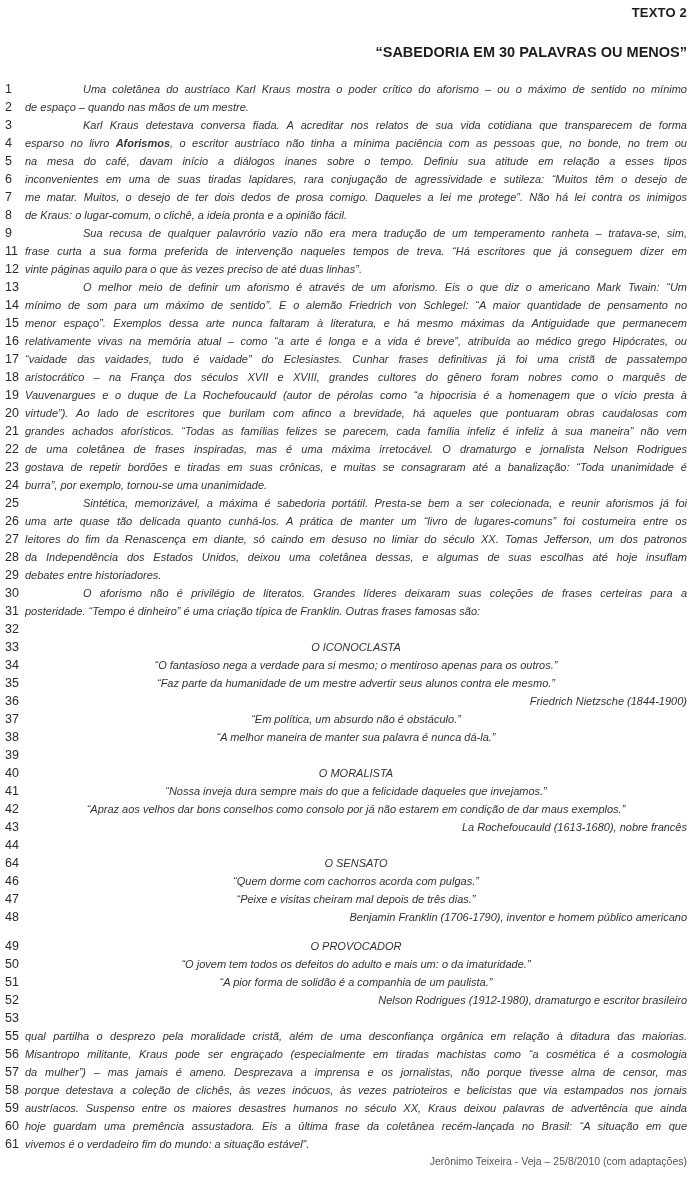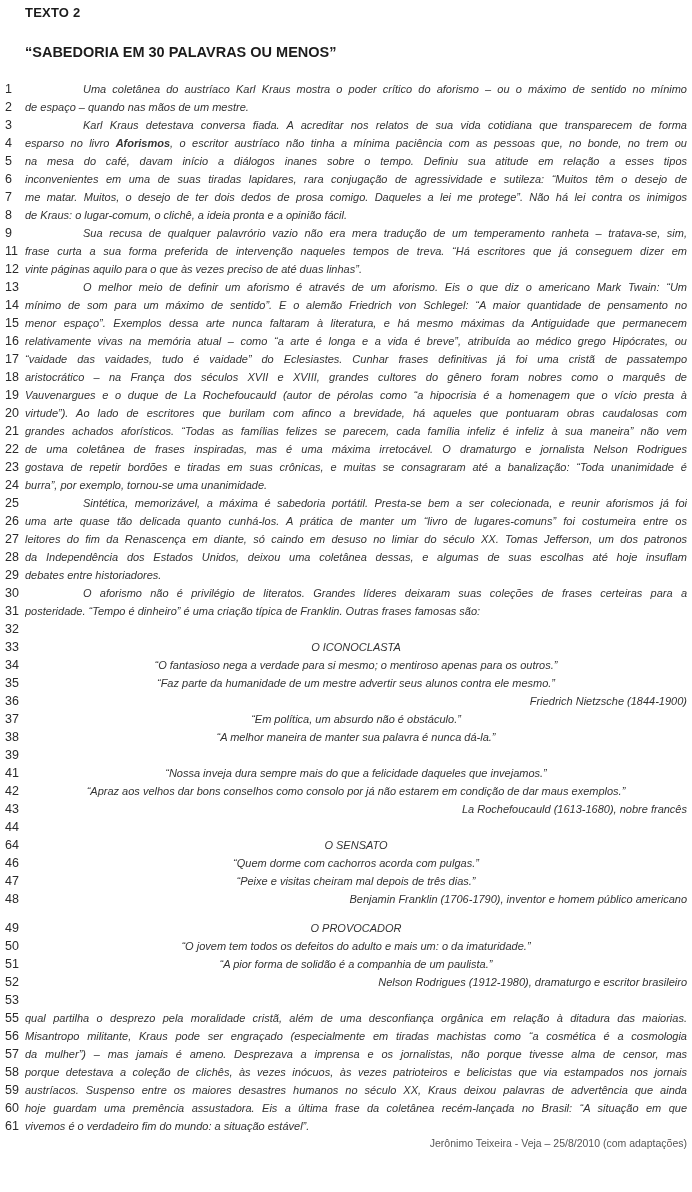--- a/index.html
+++ b/index.html
@@ -3,21 +3,21 @@
 <meta charset="utf-8">
 <style>
   * { box-sizing: border-box; }
   html, body { margin: 0; padding: 0; background: #e8e8e8; }
   .page {
     width: 692px; height: 1192px; margin: 0 auto; background: #ffffff;
     overflow: hidden; position: relative;
     font-family: "Liberation Sans", sans-serif;
     padding: 5px 5px 0 5px;
   }
-  .header { margin-left: 20px; text-align: left; color: #1c1c1c; }
+  .header { margin-left: 20px; text-align: right; color: #1c1c1c; }
   .title { font-weight: bold; font-size: 13px; line-height: 15px; letter-spacing: .2px; }
   .subtitle { font-weight: bold; font-size: 14.5px; line-height: 17px; margin-top: 24px; }
   .lines { margin-top: 19px; }
   .row { display: flex; height: 18px; }
   .num {
     flex: 0 0 18px; font-size: 12.5px; line-height: 18px;
     color: #2a2a2a; text-align: left; font-style: normal;
   }
   .txt {
     flex: 1; margin-left: 2px; font-style: italic; font-size: 11px;
@@ -188,20 +188,24 @@
       </div>
       <div class="row">
         <div class="num">38</div>
         <div class="txt align-center"><span>“A melhor maneira de manter sua palavra é nunca dá-la.”</span></div>
       </div>
       <div class="row">
         <div class="num">39</div>
         <div class="txt align-left"><span></span></div>
       </div>
       <div class="row">
+        <div class="num">40</div>
+        <div class="txt align-center"><span>O MORALISTA</span></div>
+      </div>
+      <div class="row">
         <div class="num">41</div>
         <div class="txt align-center"><span>“Nossa inveja dura sempre mais do que a felicidade daqueles que invejamos.”</span></div>
       </div>
       <div class="row">
         <div class="num">42</div>
         <div class="txt align-center"><span>“Apraz aos velhos dar bons conselhos como consolo por já não estarem em condição de dar maus exemplos.”</span></div>
       </div>
       <div class="row">
         <div class="num">43</div>
         <div class="txt align-right"><span>La Rochefoucauld (1613-1680), nobre francês</span></div>

